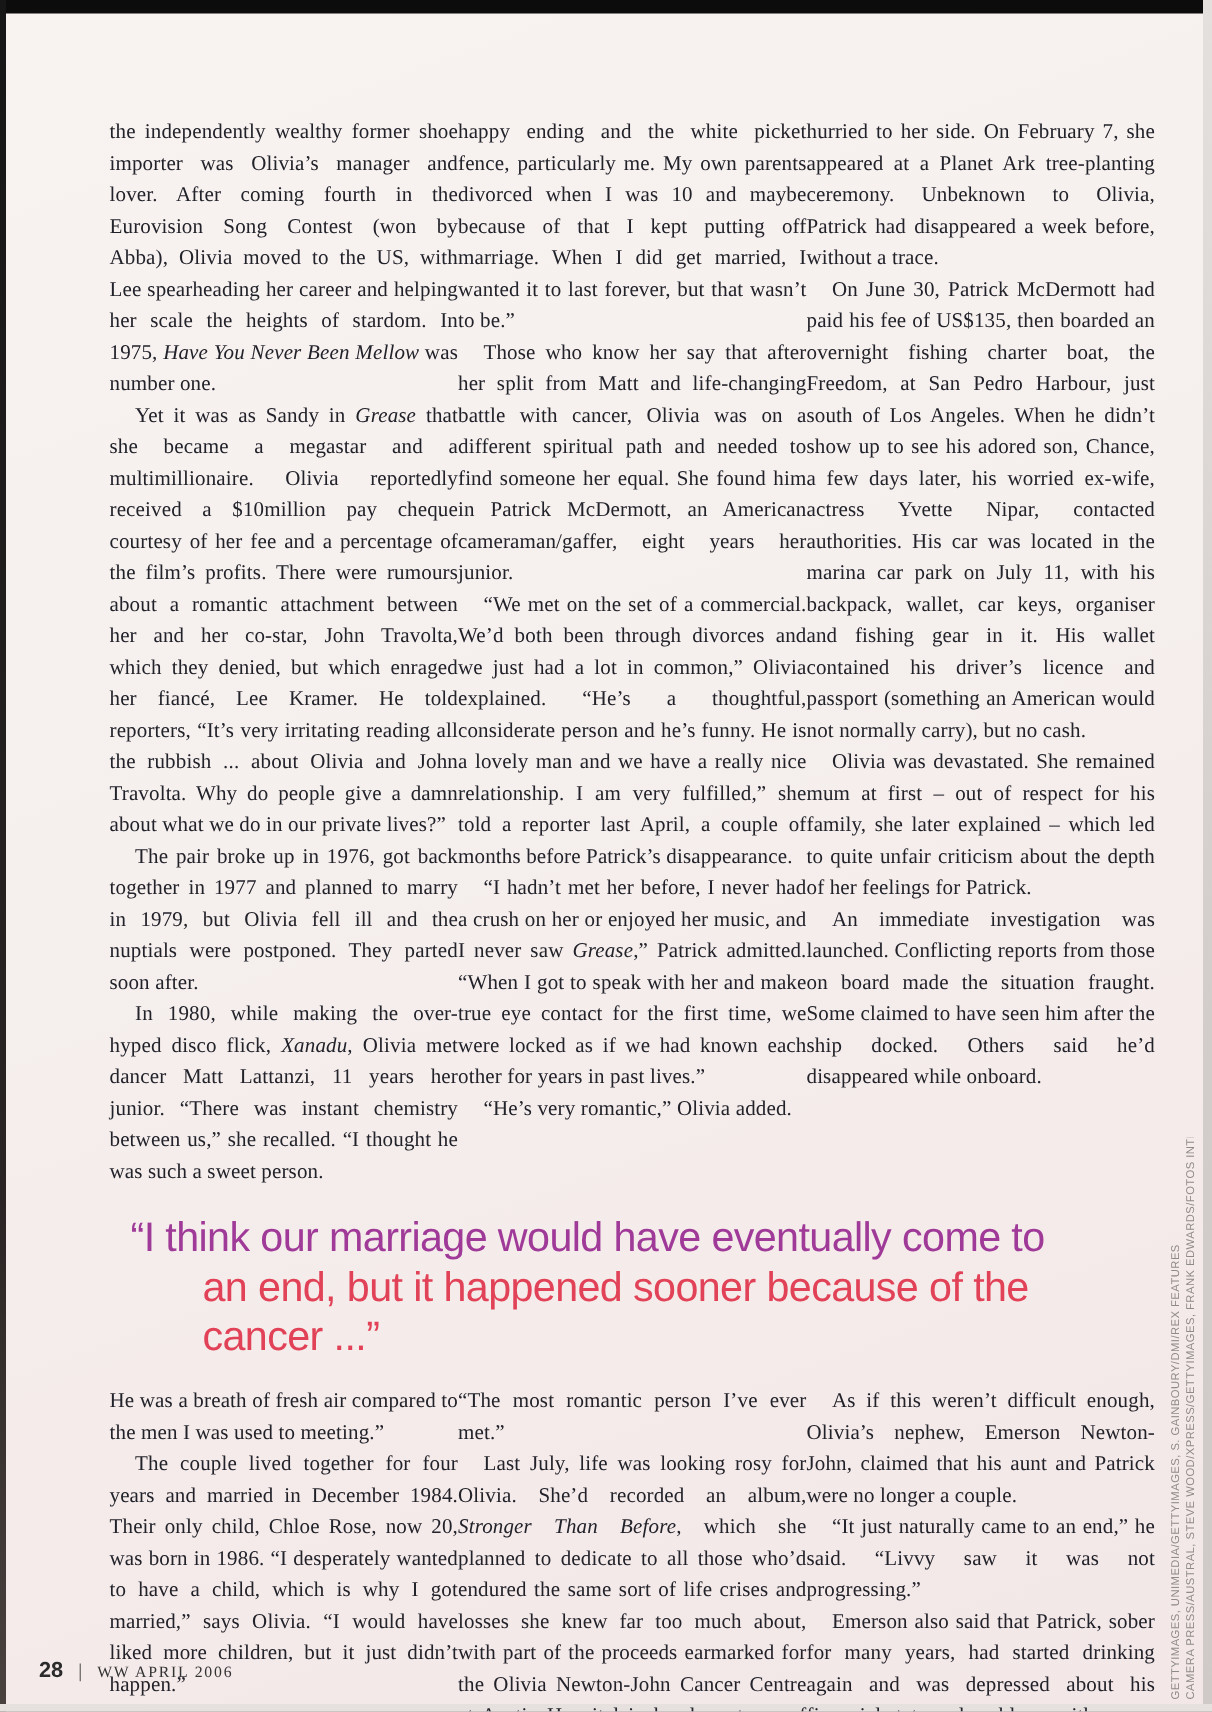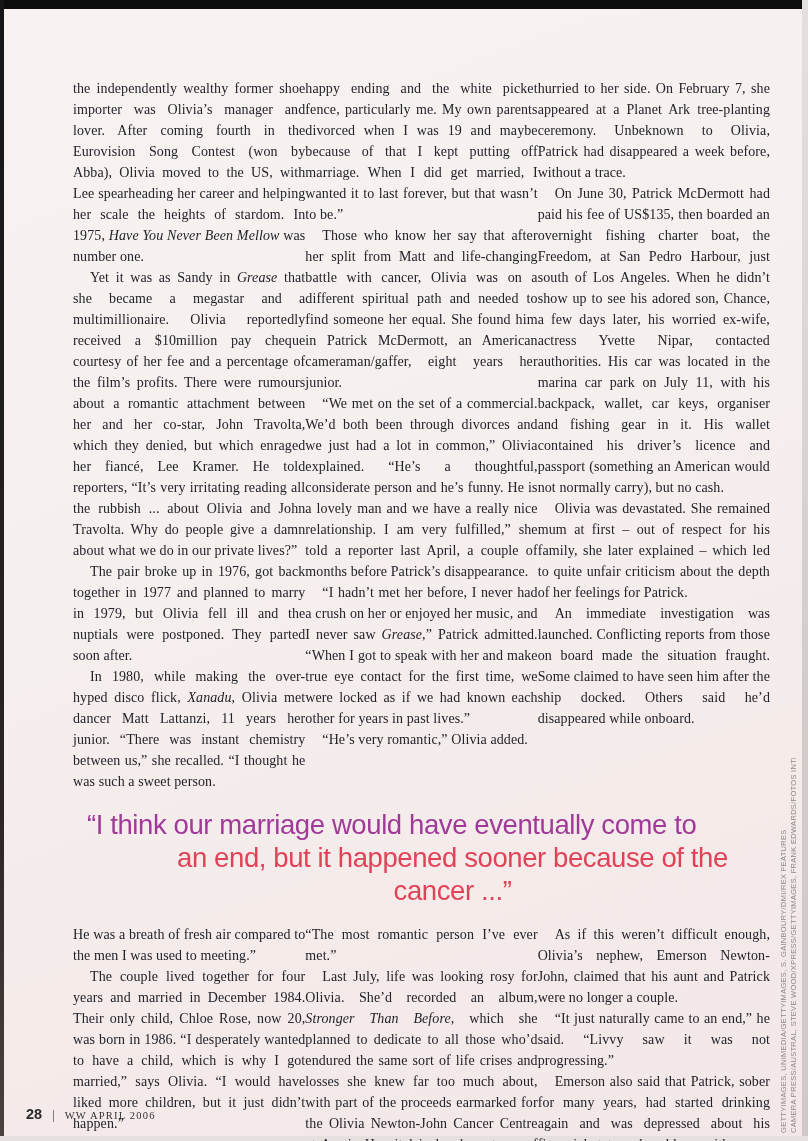--- a/index.html
+++ b/index.html
@@ -59,37 +59,37 @@
   <div class="page-body">
 
     <div class="columns article-text">
       <div class="col">
           <p class="para">the independently wealthy former shoe importer was Olivia’s manager and lover. After coming fourth in the Eurovision Song Contest (won by Abba), Olivia moved to the US, with Lee spearheading her career and helping her scale the heights of stardom. In 1975, <i>Have You Never Been Mellow</i> was number one.</p>
           <p class="para ind">Yet it was as Sandy in <i>Grease</i> that she became a megastar and a multimillionaire. Olivia reportedly received a $10million pay cheque courtesy of her fee and a percentage of the film’s profits. There were rumours about a romantic attachment between her and her co-star, John Travolta, which they denied, but which enraged her fiancé, Lee Kramer. He told reporters, “It’s very irritating reading all the rubbish ... about Olivia and John Travolta. Why do people give a damn about what we do in our private lives?”</p>
           <p class="para ind">The pair broke up in 1976, got back together in 1977 and planned to marry in 1979, but Olivia fell ill and the nuptials were postponed. They parted soon after.</p>
           <p class="para ind">In 1980, while making the over-hyped disco flick, <i>Xanadu</i>, Olivia met dancer Matt Lattanzi, 11 years her junior. “There was instant chemistry between us,” she recalled. “I thought he was such a sweet person.</p>
         </div>
       <div class="col">
-          <p class="para">happy ending and the white picket fence, particularly me. My own parents divorced when I was 19 and maybe because of that I kept putting off marriage. When I did get married, I wanted it to last forever, but that wasn’t to be.”</p>
+          <p class="para">happy ending and the white picket fence, particularly me. My own parents divorced when I was 10 and maybe because of that I kept putting off marriage. When I did get married, I wanted it to last forever, but that wasn’t to be.”</p>
           <p class="para ind">Those who know her say that after her split from Matt and life-changing battle with cancer, Olivia was on a different spiritual path and needed to find someone her equal. She found him in Patrick McDermott, an American cameraman/gaffer, eight years her junior.</p>
           <p class="para ind">“We met on the set of a commercial. We’d both been through divorces and we just had a lot in common,” Olivia explained. “He’s a thoughtful, considerate person and he’s funny. He is a lovely man and we have a really nice relationship. I am very fulfilled,” she told a reporter last April, a couple of months before Patrick’s disappearance.</p>
           <p class="para ind">“I hadn’t met her before, I never had a crush on her or enjoyed her music, and I never saw <i>Grease</i>,” Patrick admitted. “When I got to speak with her and make true eye contact for the first time, we were locked as if we had known each other for years in past lives.”</p>
           <p class="para ind">“He’s very romantic,” Olivia added.</p>
         </div>
       <div class="col">
           <p class="para">hurried to her side. On February 7, she appeared at a Planet Ark tree-planting ceremony. Unbeknown to Olivia, Patrick had disappeared a week before, without a trace.</p>
           <p class="para ind">On June 30, Patrick McDermott had paid his fee of US$135, then boarded an overnight fishing charter boat, the Freedom, at San Pedro Harbour, just south of Los Angeles. When he didn’t show up to see his adored son, Chance, a few days later, his worried ex-wife, actress Yvette Nipar, contacted authorities. His car was located in the marina car park on July 11, with his backpack, wallet, car keys, organiser and fishing gear in it. His wallet contained his driver’s licence and passport (something an American would not normally carry), but no cash.</p>
           <p class="para ind">Olivia was devastated. She remained mum at first – out of respect for his family, she later explained – which led to quite unfair criticism about the depth of her feelings for Patrick.</p>
           <p class="para ind">An immediate investigation was launched. Conflicting reports from those on board made the situation fraught. Some claimed to have seen him after the ship docked. Others said he’d disappeared while onboard.</p>
         </div>
     </div>
 
     <div class="pullquote">
       <div class="pq1" style="color: rgb(160, 58, 152);">“I think our marriage would have eventually come to</div>
-      <div class="pq2" style="color: rgb(226, 66, 87); text-align: center;">an end, but it happened sooner because of the cancer ...”</div>
+      <div class="pq2" style="color: rgb(226, 66, 87);">an end, but it happened sooner because of the cancer ...”</div>
     </div>
 
     <div class="columns article-text">
       <div class="col">
           <p class="para">He was a breath of fresh air compared to the men I was used to meeting.”</p>
           <p class="para ind">The couple lived together for four years and married in December 1984. Their only child, Chloe Rose, now 20, was born in 1986. “I desperately wanted to have a child, which is why I got married,” says Olivia. “I would have liked more children, but it just didn’t happen.”</p>
         </div>
       <div class="col">
           <p class="para">“The most romantic person I’ve ever met.”</p>
           <p class="para ind">Last July, life was looking rosy for Olivia. She’d recorded an album, <i>Stronger Than Before</i>, which she planned to dedicate to all those who’d endured the same sort of life crises and losses she knew far too much about, with part of the proceeds earmarked for the Olivia Newton-John Cancer Centre at Austin Hospital in her hometown of Melbourne. Daughter Chloe had written the lyrics for one of her songs, .</p>

